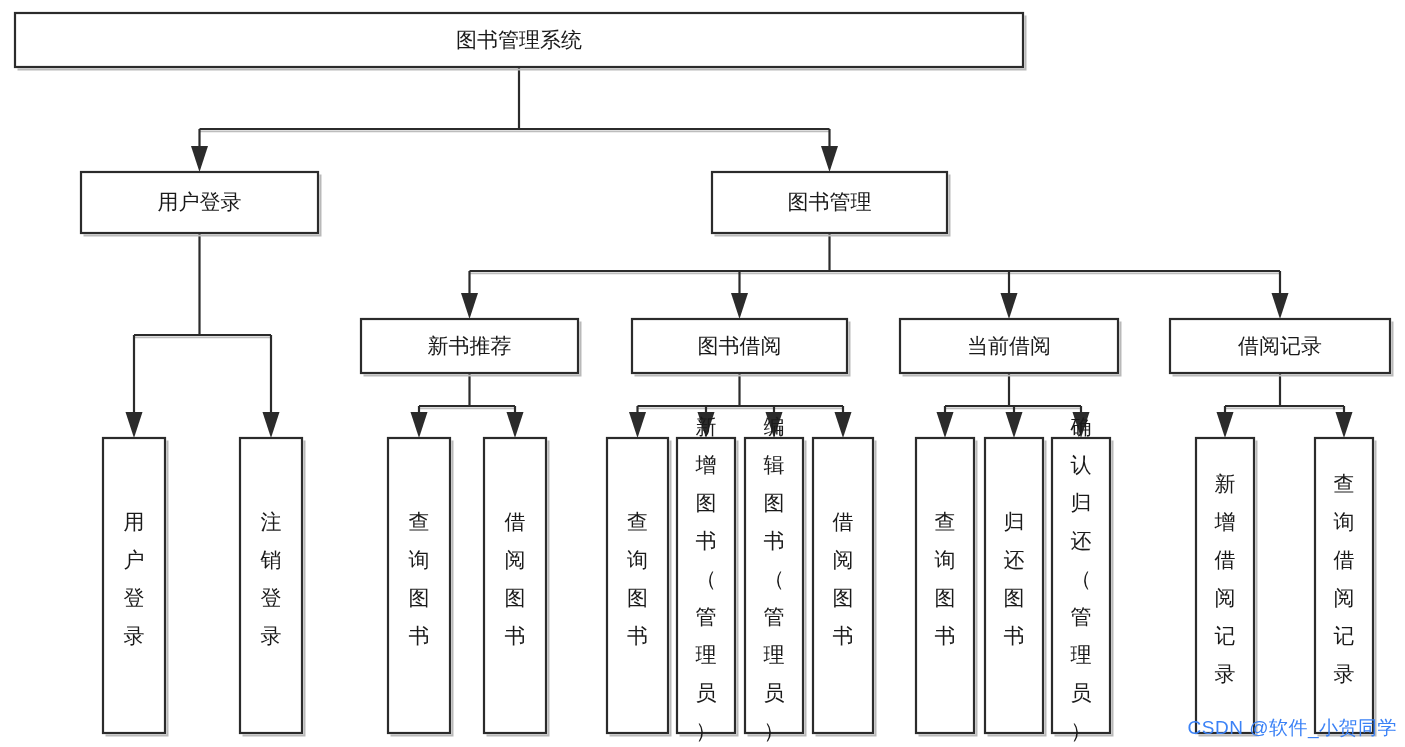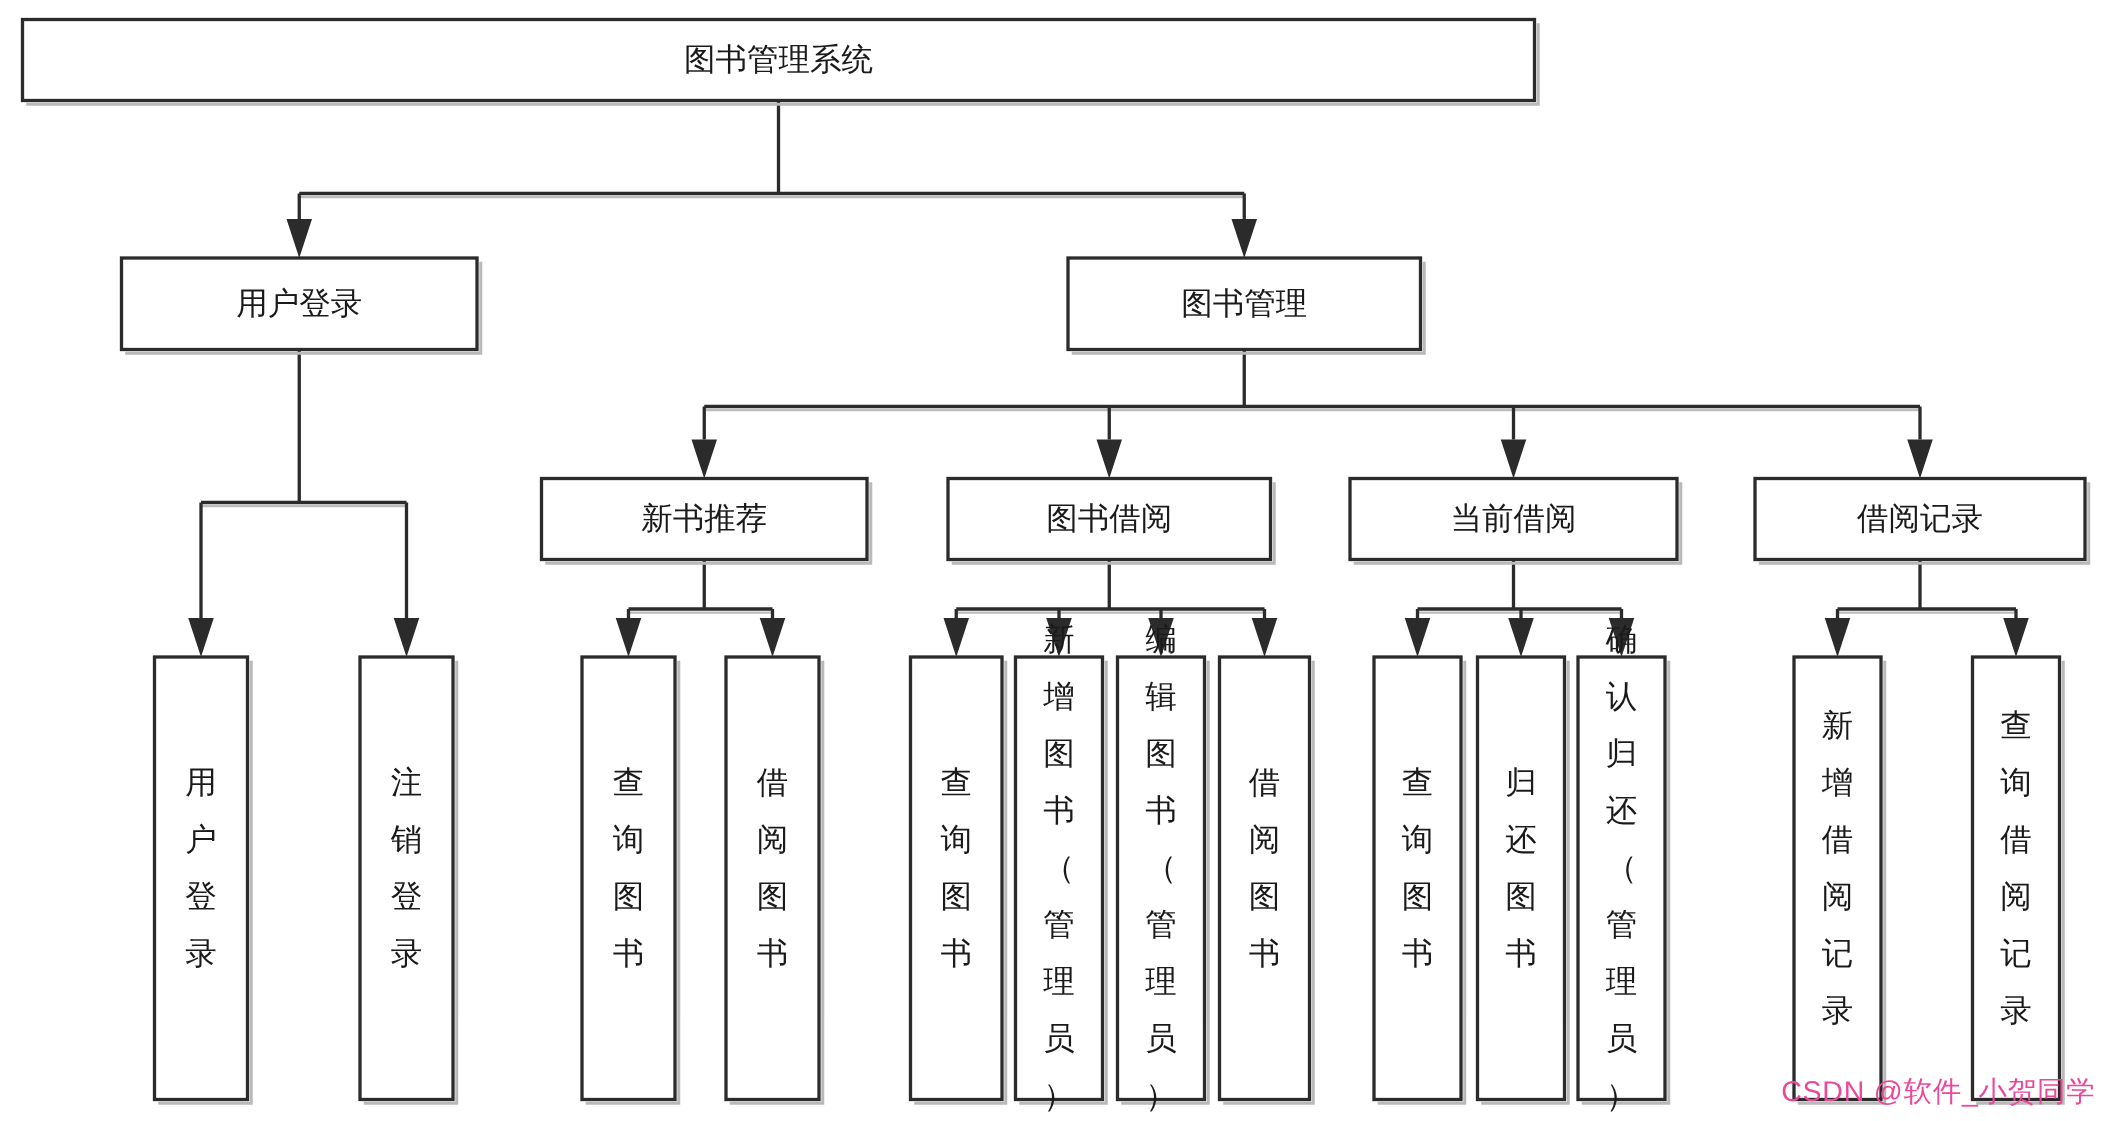--- a/index.html
+++ b/index.html
@@ -44,21 +44,21 @@
   .node-label-vertical{
     fill:#1a1a1a;
     font-family:"Liberation Sans","DejaVu Sans",sans-serif;
     font-size:21px;
     text-anchor:middle;
   }
   .watermark{
     position:absolute;
     right:8px;
     bottom:6px;
-    color:#ec4899;
+    color:#3b82f6;
     font-size:19px;
     font-family:"Liberation Sans","DejaVu Sans",sans-serif;
     letter-spacing:0.5px;
     white-space:nowrap;
     user-select:none;
   }
 </style>
 </head>
 <body>
 

